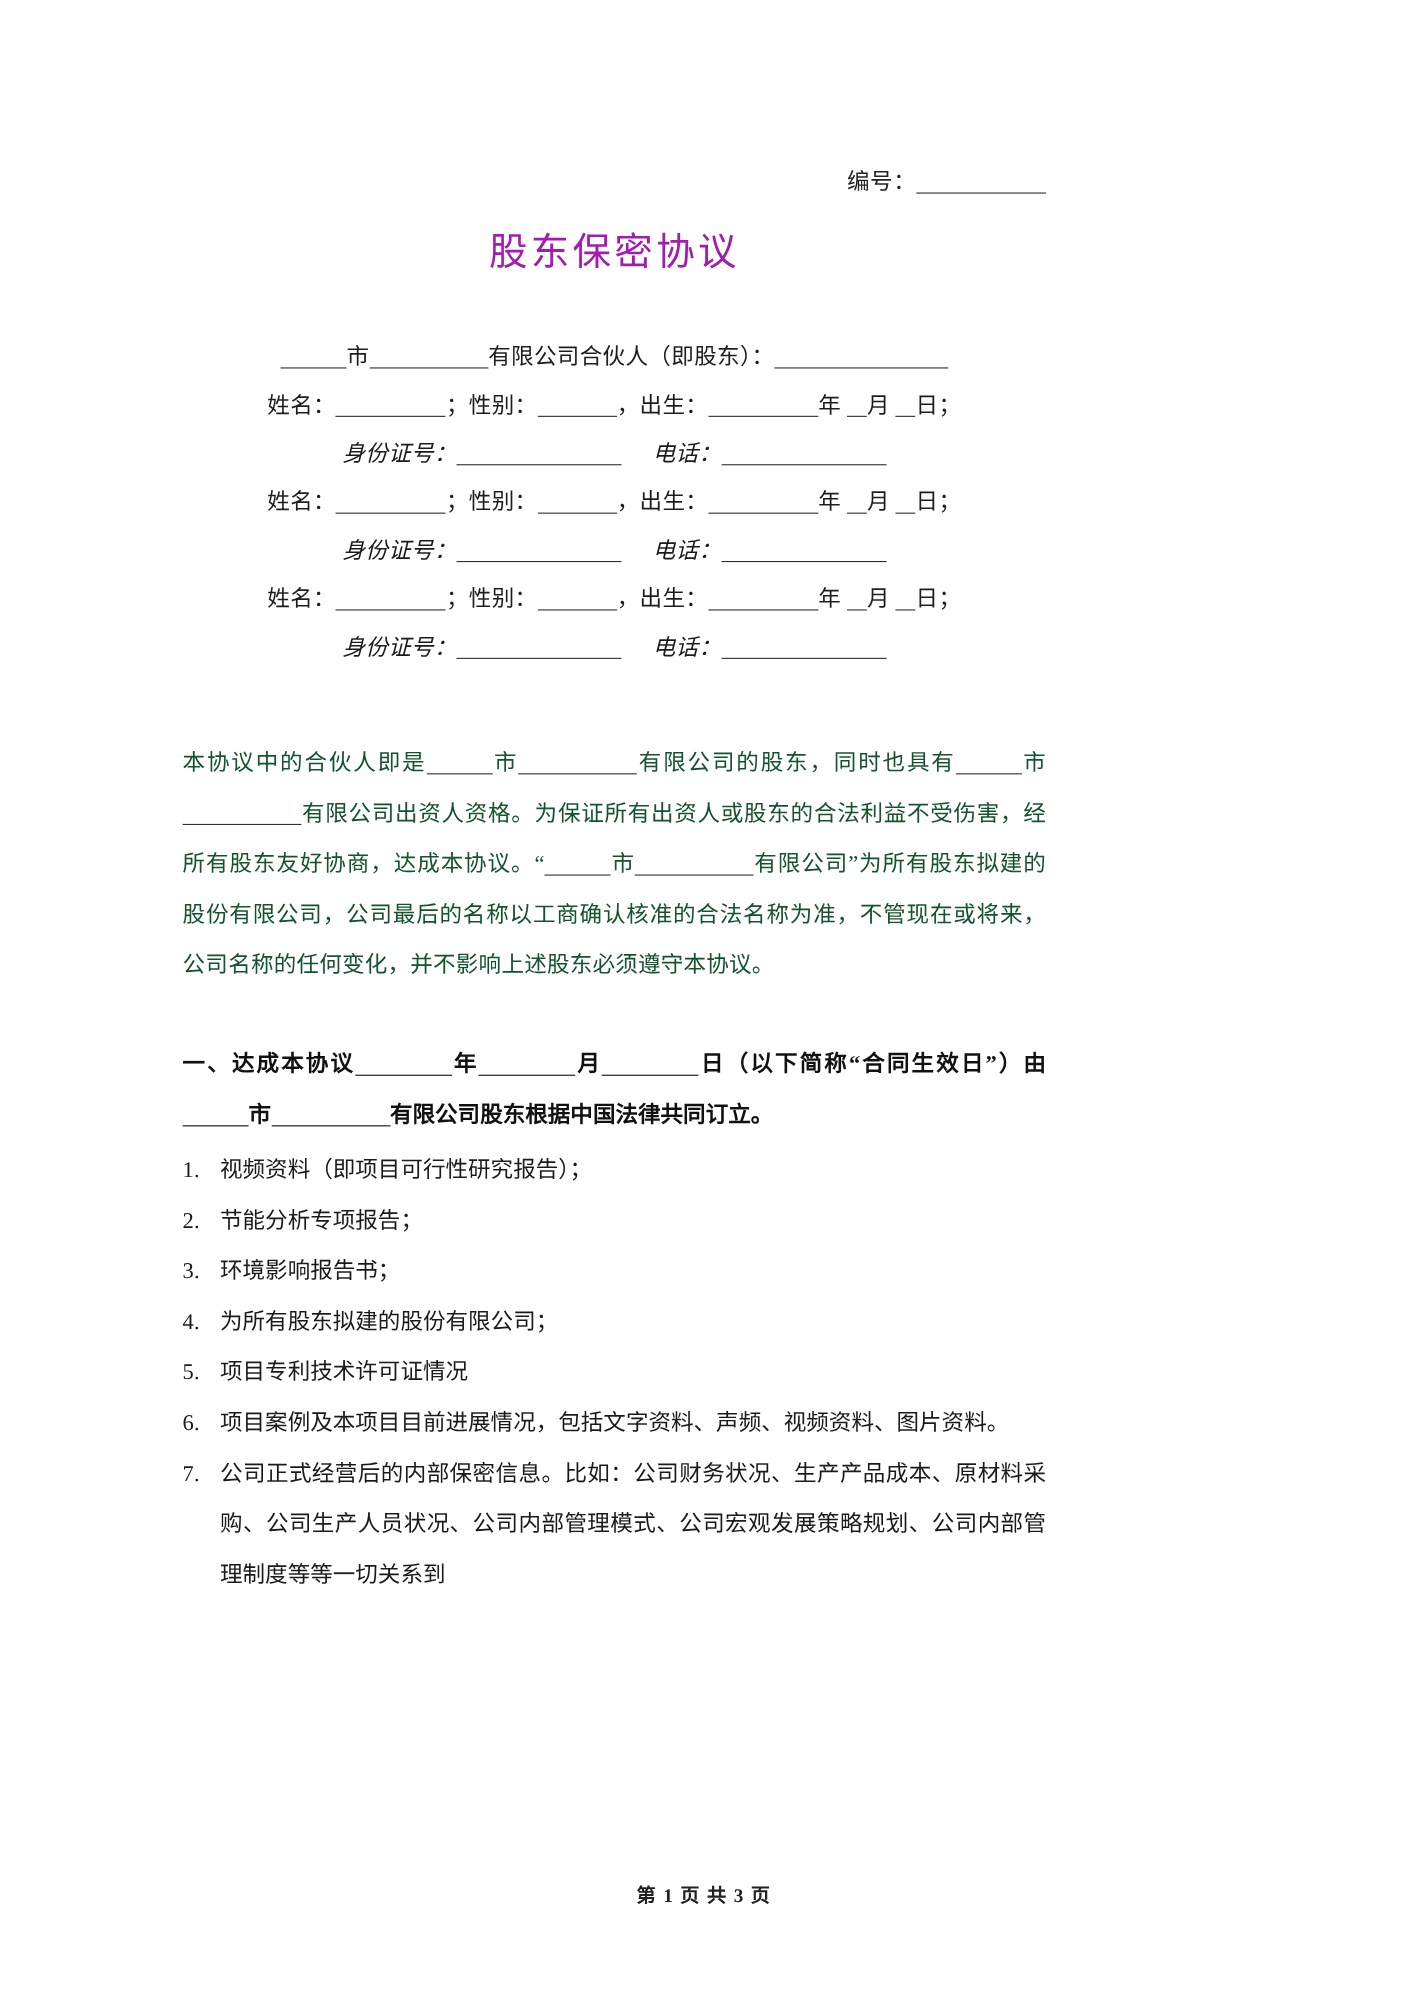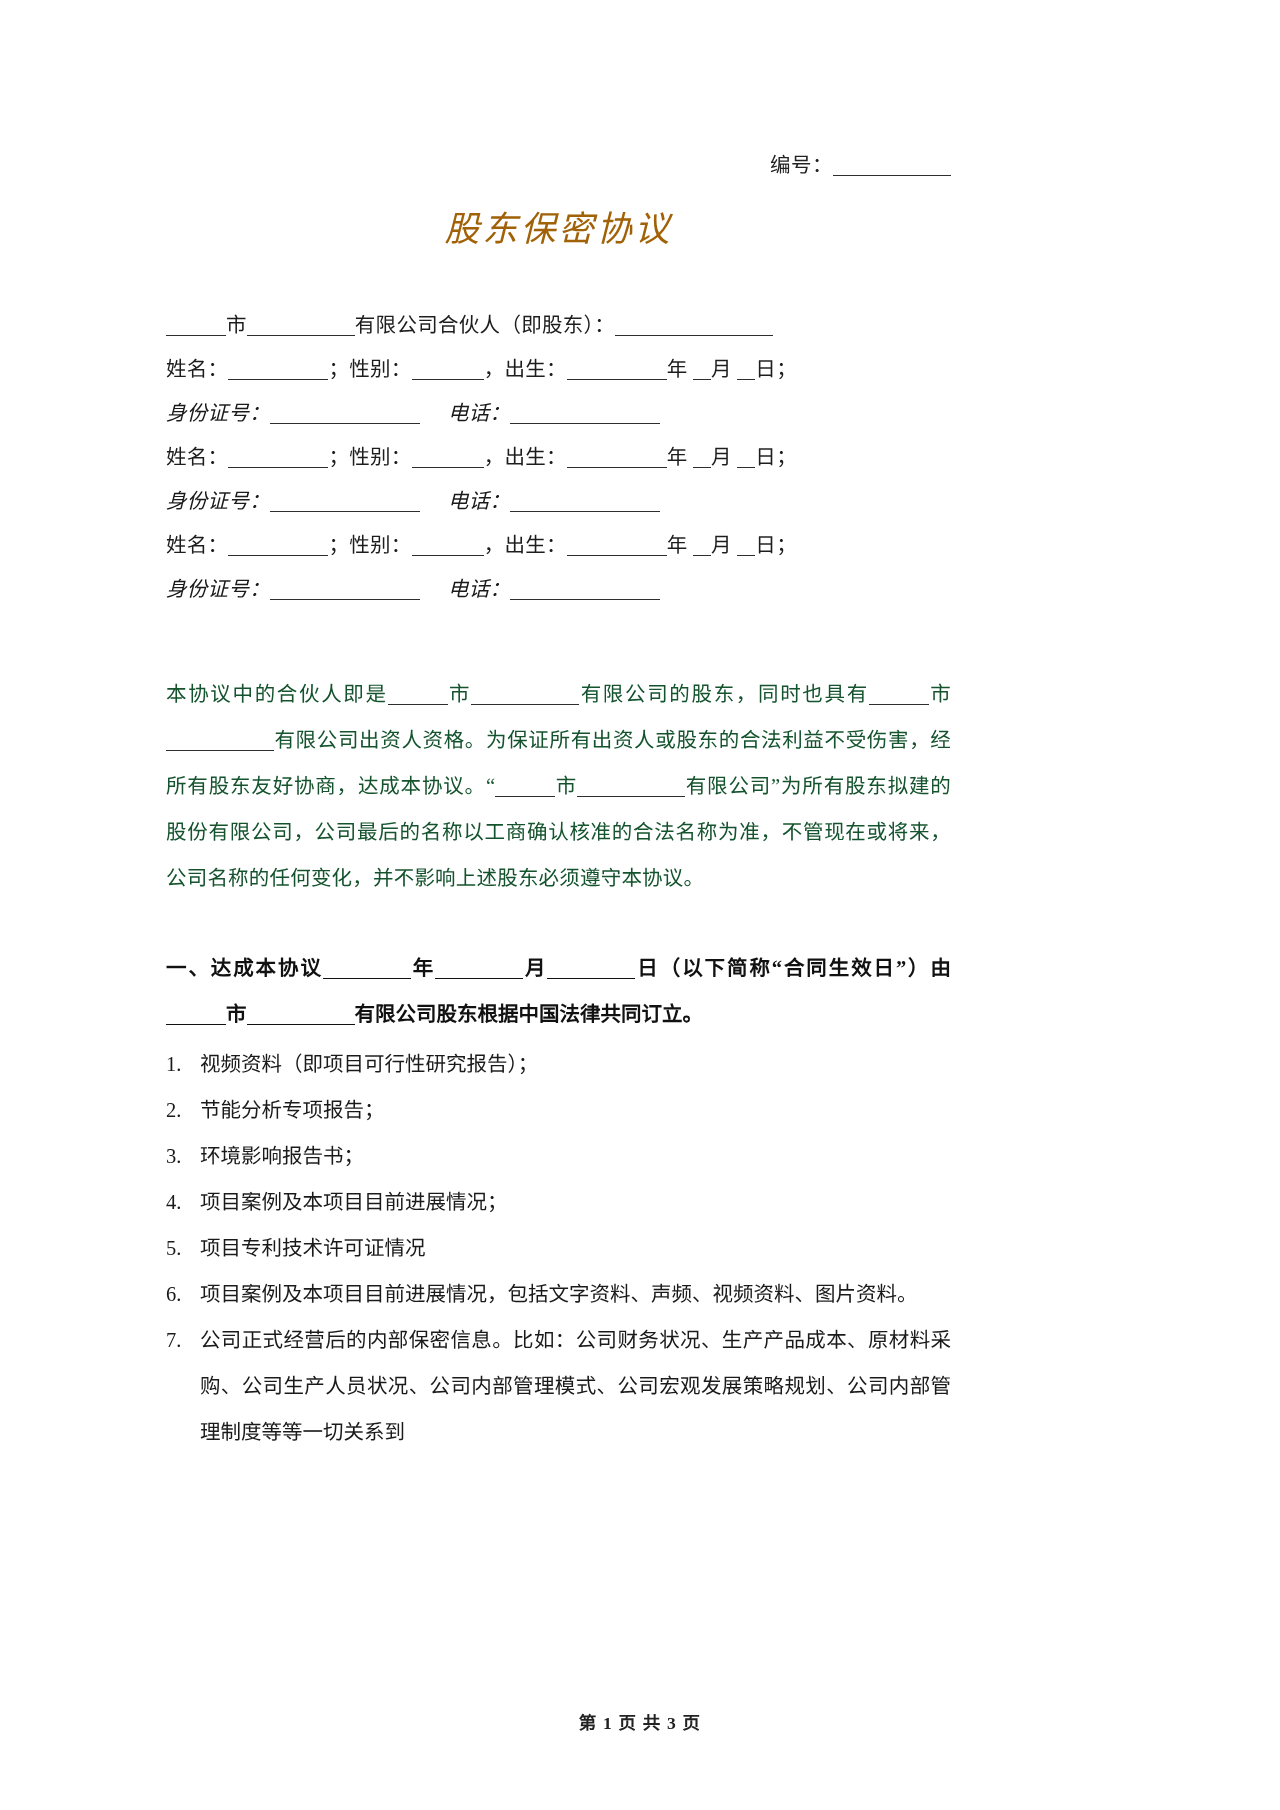--- a/index.html
+++ b/index.html
@@ -38,28 +38,28 @@
     color: #222;
     white-space: nowrap;
   }
 
   
   .doc-title {
     margin-top: 22px;
     text-align: center;
     font-size: 35px;
     letter-spacing: 3px;
-    color: #a16207;
+    color: #a21caf;
     font-weight: 400;
-    font-style: italic;
   }
 
   
   .form-block {
     margin-top: 52px;
+    text-align: center;
   }
   .form-line {
     font-size: 20.5px;
     line-height: 44px;
     color: #1d1d1d;
     white-space: nowrap;
     letter-spacing: 0.3px;
   }
   .ul {
     display: inline-block;
@@ -205,21 +205,21 @@
         <span class="itext">节能分析专项报告；</span>
       </div>
 
       <div class="num-item">
         <span class="marker">3.</span>
         <span class="itext">环境影响报告书；</span>
       </div>
 
       <div class="num-item">
         <span class="marker">4.</span>
-        <span class="itext">项目案例及本项目目前进展情况；</span>
+        <span class="itext">为所有股东拟建的股份有限公司；</span>
       </div>
 
       <div class="num-item">
         <span class="marker">5.</span>
         <span class="itext">项目专利技术许可证情况</span>
       </div>
 
       <div class="num-item">
         <span class="marker">6.</span>
         <span class="itext">项目案例及本项目目前进展情况，包括文字资料、声频、视频资料、图片资料。</span>

